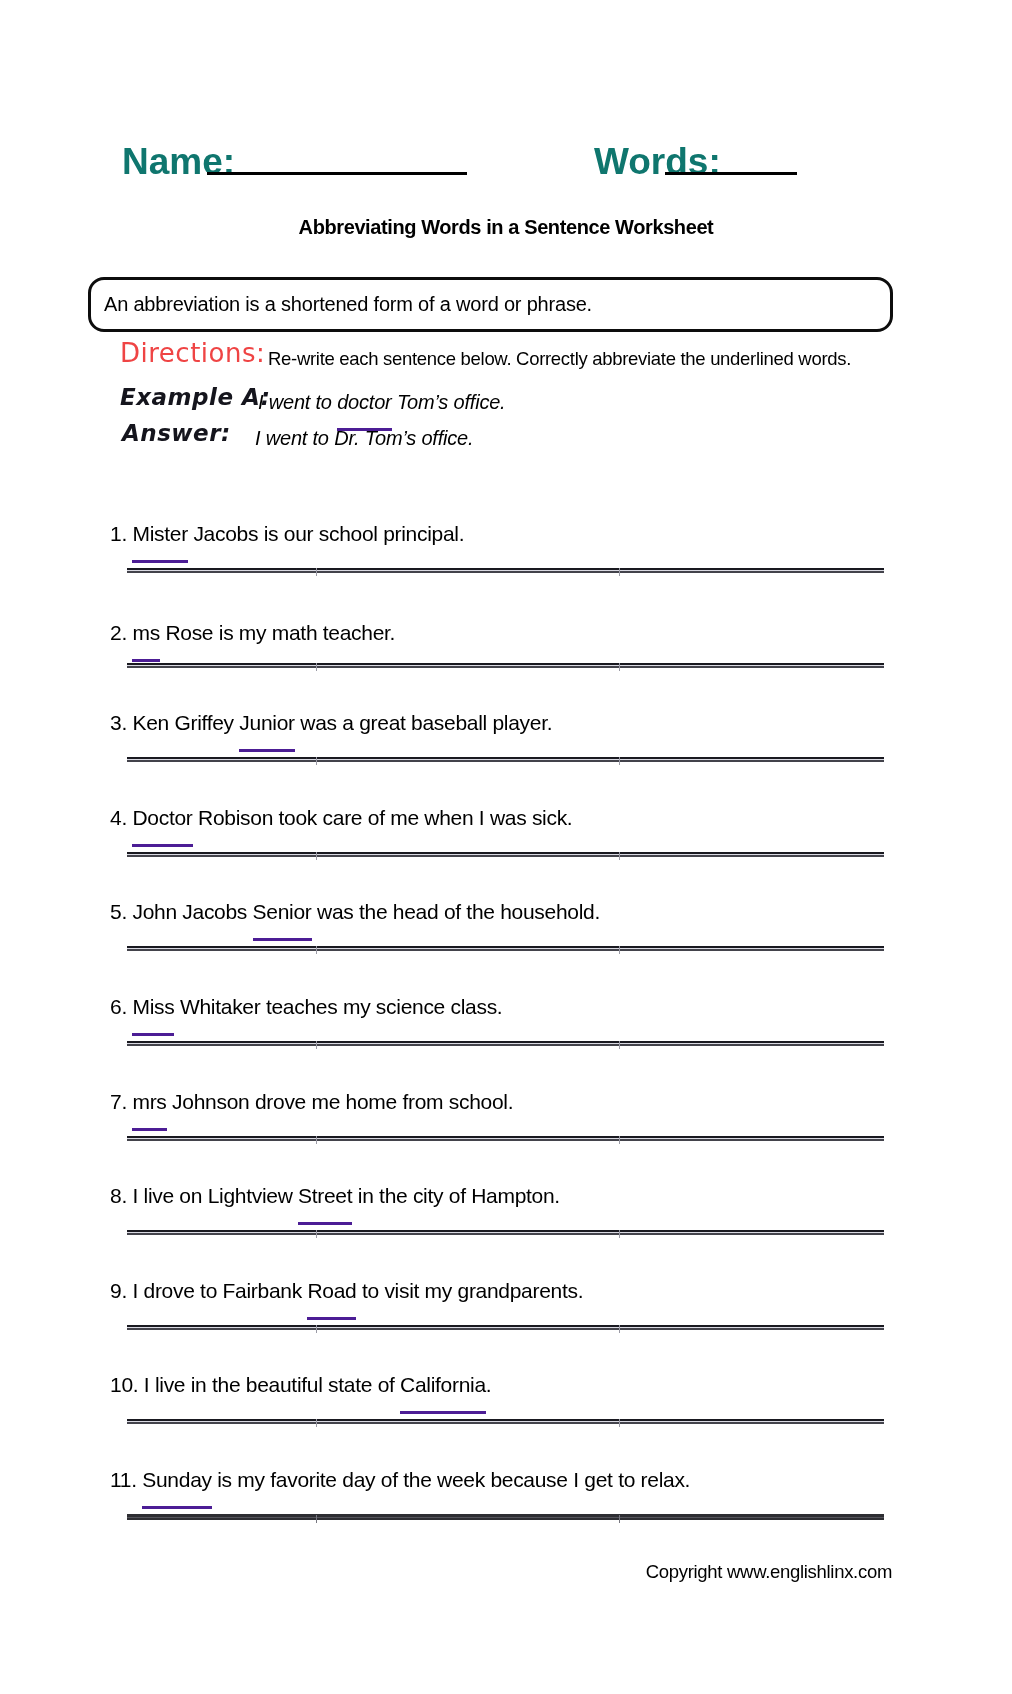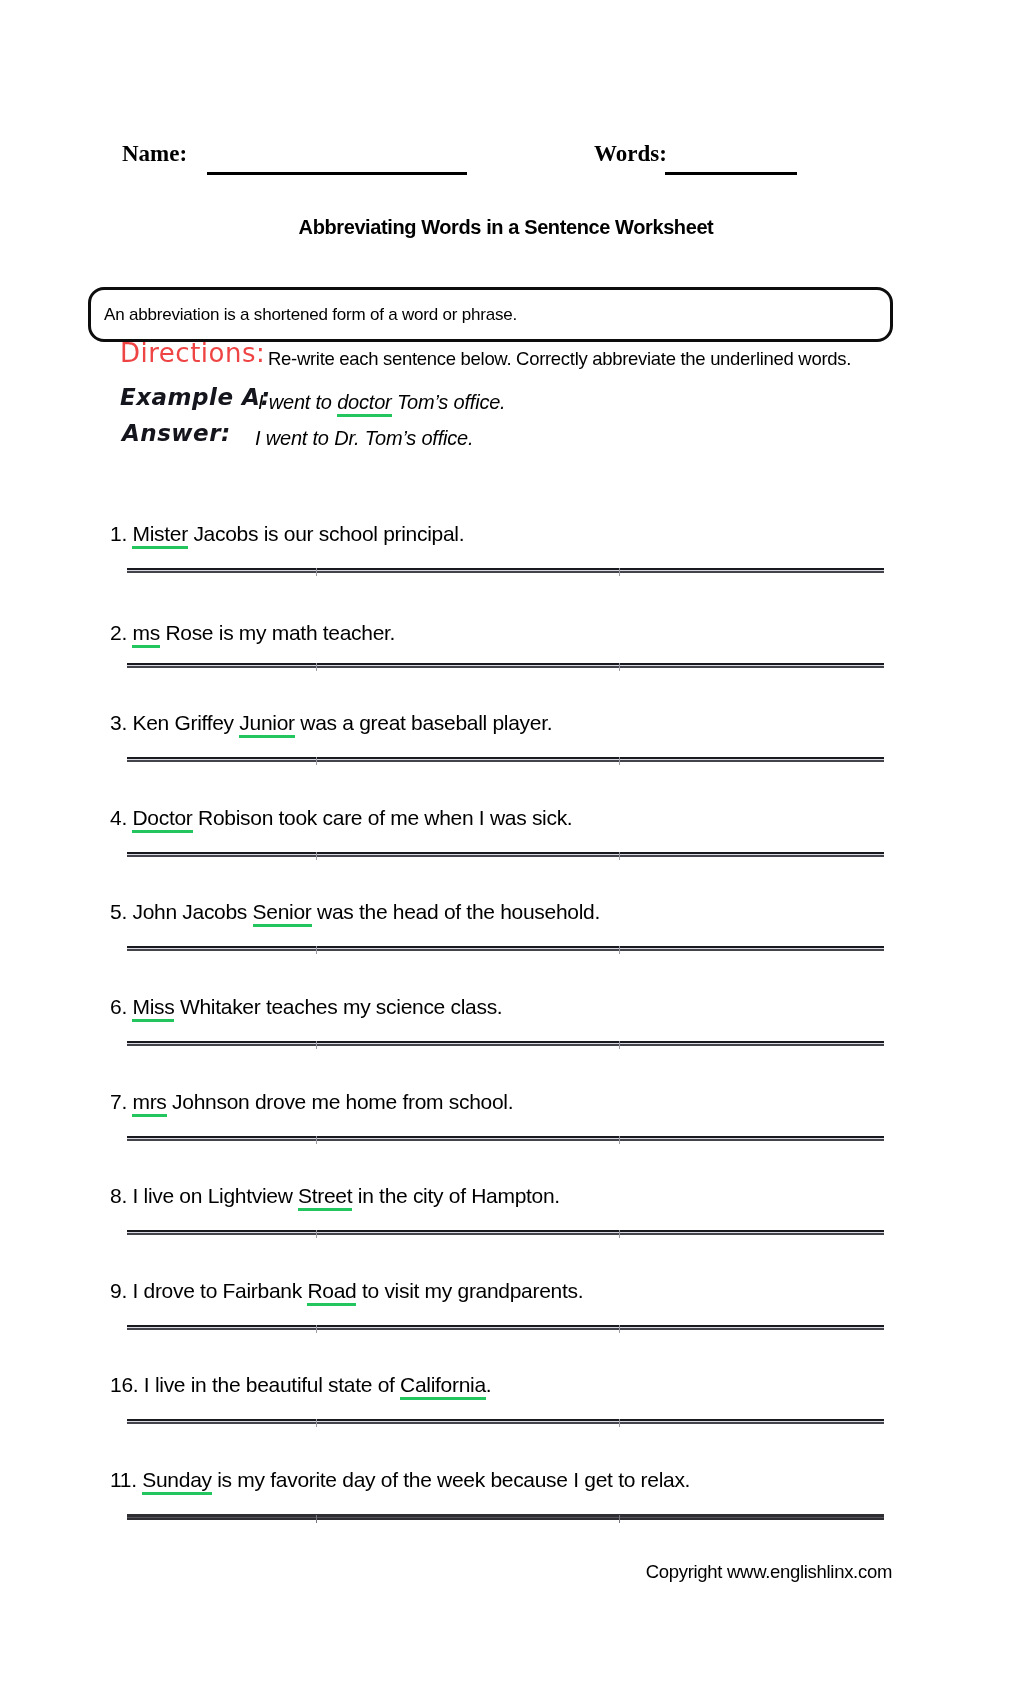--- a/index.html
+++ b/index.html
@@ -3,40 +3,40 @@
 <meta charset="utf-8">
 <style>
   html,body{margin:0;padding:0;}
   body{
     width:1012px;height:1694px;position:relative;background:#ffffff;
     font-family:"Liberation Sans",sans-serif;color:#000;
     overflow:hidden;
   }
   .abs{position:absolute;}
   
-  .hdr-label{font-family:Liberation Serif, serif;font-weight:bold;font-size:23px;color:#000000;white-space:nowrap;}
+  .hdr-label{font-family:Liberation Sans, sans-serif;font-weight:bold;font-size:37px;color:#0f766e;white-space:nowrap;}
   .blank-rule{border-top:3px solid #000;height:0;}
   
   .title{top:216px;left:0;width:100%;text-align:center;font-weight:bold;font-size:20px;letter-spacing:-0.4px;}
   
   .def-box{
-    left:88px;top:287px;width:786px;height:49px;
+    left:88px;top:277px;width:786px;height:49px;
     border:3px solid #0d0d0d;border-radius:16px;
     display:flex;align-items:center;padding-left:13px;
-    font-size:17px;letter-spacing:-0.2px;
+    font-size:20px;letter-spacing:-0.2px;
   }
   
   .directions-label{left:120px;top:338px;font-family:"DejaVu Sans",sans-serif;font-size:26px;color:#ef4444;letter-spacing:0.5px;}
   .directions-text{left:268px;top:348px;font-size:18.5px;letter-spacing:-0.3px;white-space:nowrap;}
   
   .ex-label{font-family:"DejaVu Sans",sans-serif;font-style:italic;font-weight:bold;font-size:23px;color:#15151d;letter-spacing:0.5px;text-align:center;}
   .ex-text{font-style:italic;font-size:20px;letter-spacing:-0.2px;white-space:nowrap;}
   
   .question{left:110px;font-size:21px;letter-spacing:-0.3px;white-space:nowrap;position:absolute;}
-  .u{border-bottom:3px solid #22c55e;padding-bottom:1px;}
+  .u{border-bottom:3px solid #4c1d95;padding-bottom:15px;}
   .answer-line{
     position:absolute;left:127px;width:757px;height:1px;
     border-top:2px solid #191920;border-bottom:2px solid #43434b;background:#d9d9e2;
   }
   .answer-line .tick{position:absolute;top:-2px;width:1px;height:8px;background:#9a9aa5;}
   .answer-line .t1{left:25%;}
   .answer-line .t2{left:65%;}
   .answer-line.solid{border-top:3px solid #2e2e33;border-bottom:2px solid #2e2e33;background:#55555c;height:1px;}
   .answer-line.solid .tick{background:#777780;}
   
@@ -105,21 +105,21 @@
     <div class="question" style="top: 1184px;"><span>8.</span> I live on Lightview <span class="u">Street</span> in the city of Hampton.</div>
     <div class="answer-line" style="top: 1230px;">
       <span class="tick t1"></span>
       <span class="tick t2"></span>
     </div>
     <div class="question" style="top: 1279px;"><span>9.</span> I drove to Fairbank <span class="u">Road</span> to visit my grandparents.</div>
     <div class="answer-line" style="top: 1325px;">
       <span class="tick t1"></span>
       <span class="tick t2"></span>
     </div>
-    <div class="question" style="top: 1373px;"><span>16.</span> I live in the beautiful state of <span class="u">California</span>.</div>
+    <div class="question" style="top: 1373px;"><span>10.</span> I live in the beautiful state of <span class="u">California</span>.</div>
     <div class="answer-line" style="top: 1419px;">
       <span class="tick t1"></span>
       <span class="tick t2"></span>
     </div>
     <div class="question" style="top: 1468px;"><span>11.</span> <span class="u">Sunday</span> is my favorite day of the week because I get to relax.</div>
     <div class="answer-line solid" style="top: 1514px;">
       <span class="tick t1"></span>
       <span class="tick t2"></span>
     </div>
   </div>

